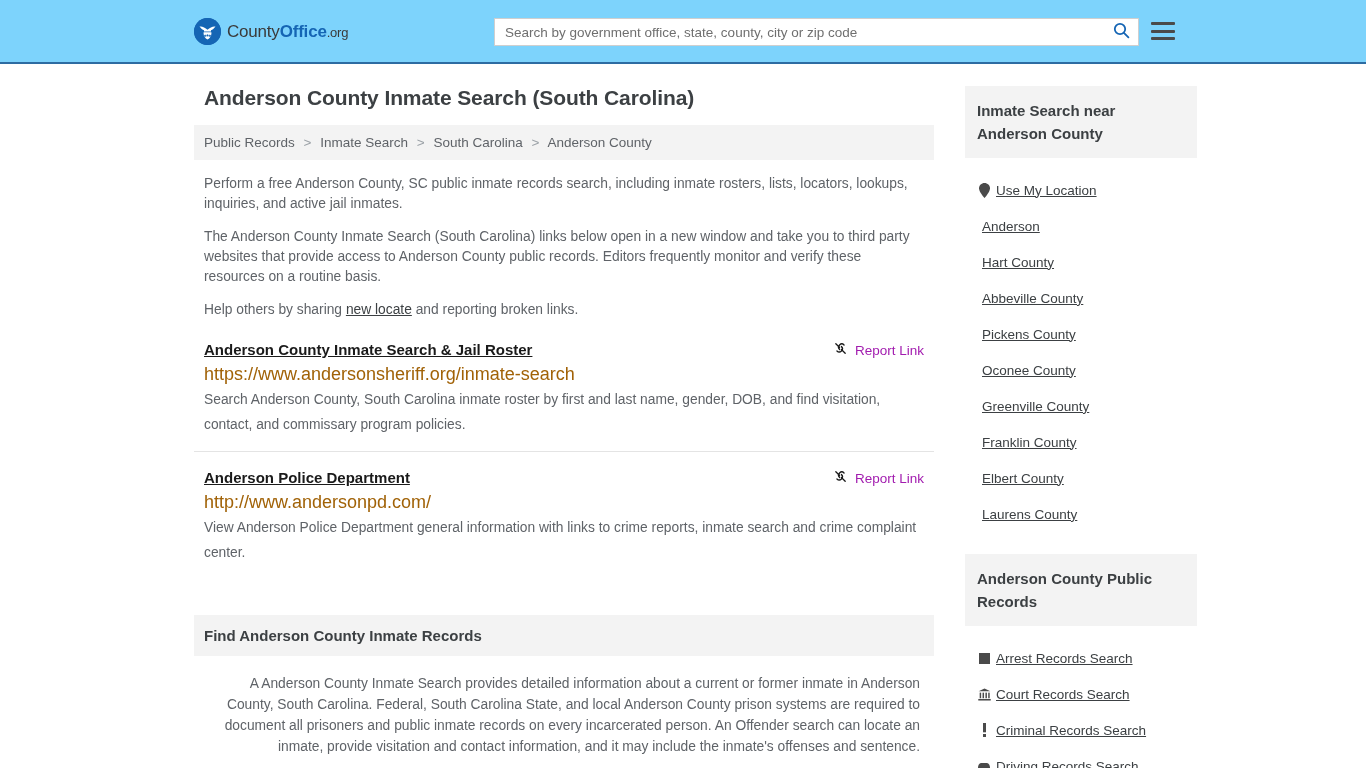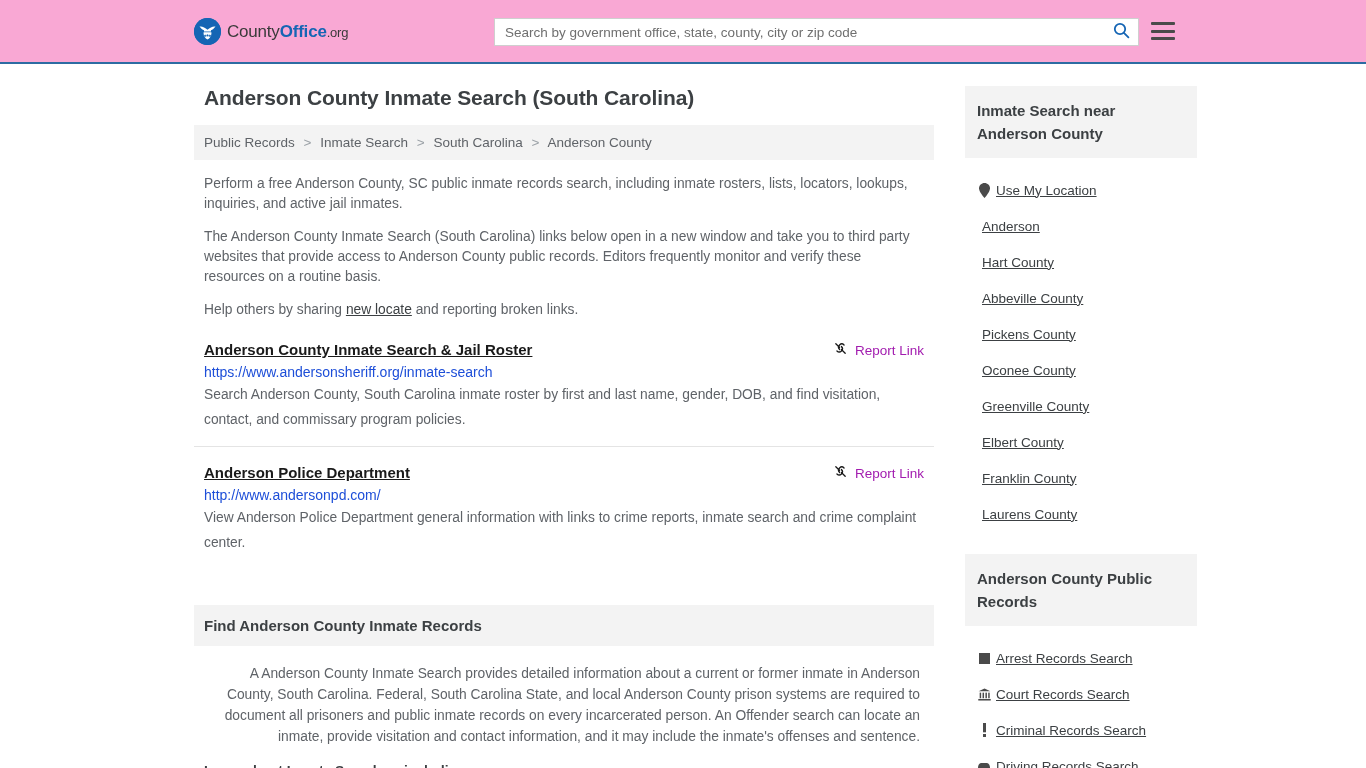--- a/index.html
+++ b/index.html
@@ -8,21 +8,21 @@
     width: 1366px; height: 768px;
     overflow: hidden;
     background: #ffffff;
     font-family: "Liberation Sans", sans-serif;
     color: #3c4043;
   }
 
   
   .site-header {
     height: 64px;
-    background: #f9a8d4;
+    background: #7dd3fc;
     border-bottom: 2px solid #2d6ca2;
     display: flex;
     align-items: center;
     position: relative;
   }
   .brand {
     display: flex;
     align-items: center;
     gap: 6px;
     margin-left: 194px;
@@ -168,22 +168,22 @@
     display: flex;
     align-items: center;
     gap: 7px;
     font-size: 13.5px;
     color: #a21caf;
     cursor: pointer;
     white-space: nowrap;
     padding-top: 1px;
   }
   .result-url {
-    font-size: 14px;
-    color: #1d4ed8;
+    font-size: 18px;
+    color: #a16207;
     margin-top: 4px;
     cursor: pointer;
   }
   .result-desc {
     font-size: 13.8px;
     line-height: 25px;
     color: #5f6368;
     margin-top: 2px;
     max-width: 716px;
   }
@@ -387,25 +387,25 @@
       <li>
         <span class="ico ico-gap"></span>
         <a>Oconee County</a>
       </li>
       <li>
         <span class="ico ico-gap"></span>
         <a>Greenville County</a>
       </li>
       <li>
         <span class="ico ico-gap"></span>
+        <a>Franklin County</a>
+      </li>
+      <li>
+        <span class="ico ico-gap"></span>
         <a>Elbert County</a>
-      </li>
-      <li>
-        <span class="ico ico-gap"></span>
-        <a>Franklin County</a>
       </li>
       <li>
         <span class="ico ico-gap"></span>
         <a>Laurens County</a>
       </li>
     </ul>
 
     <div class="card-head">Anderson County Public Records</div>
     <ul class="card-list">
       <li>

